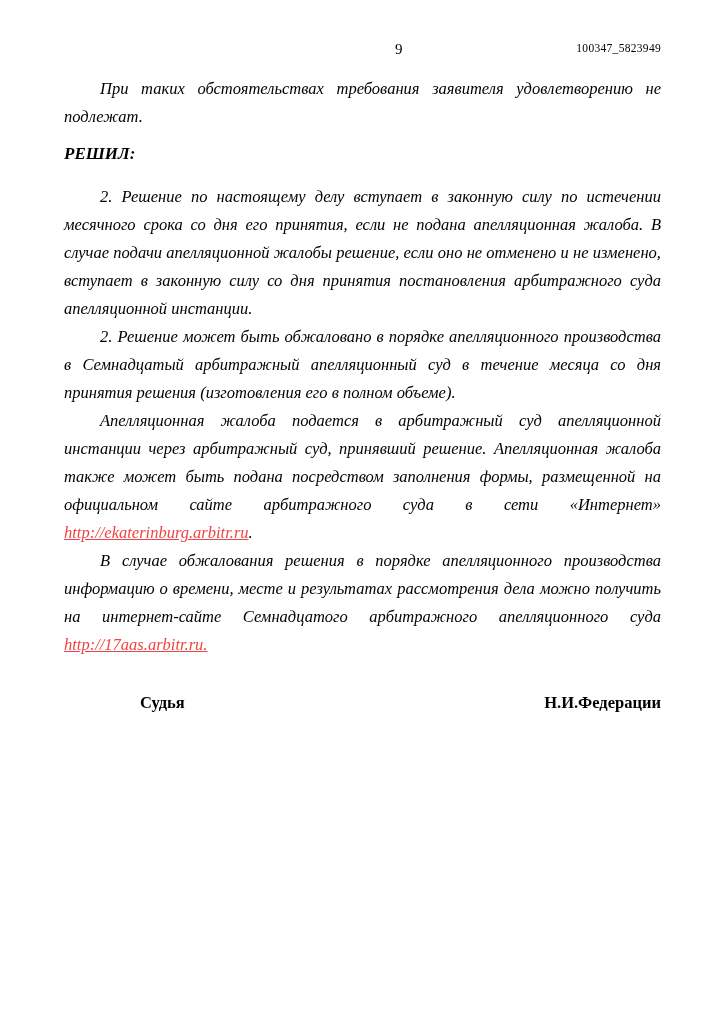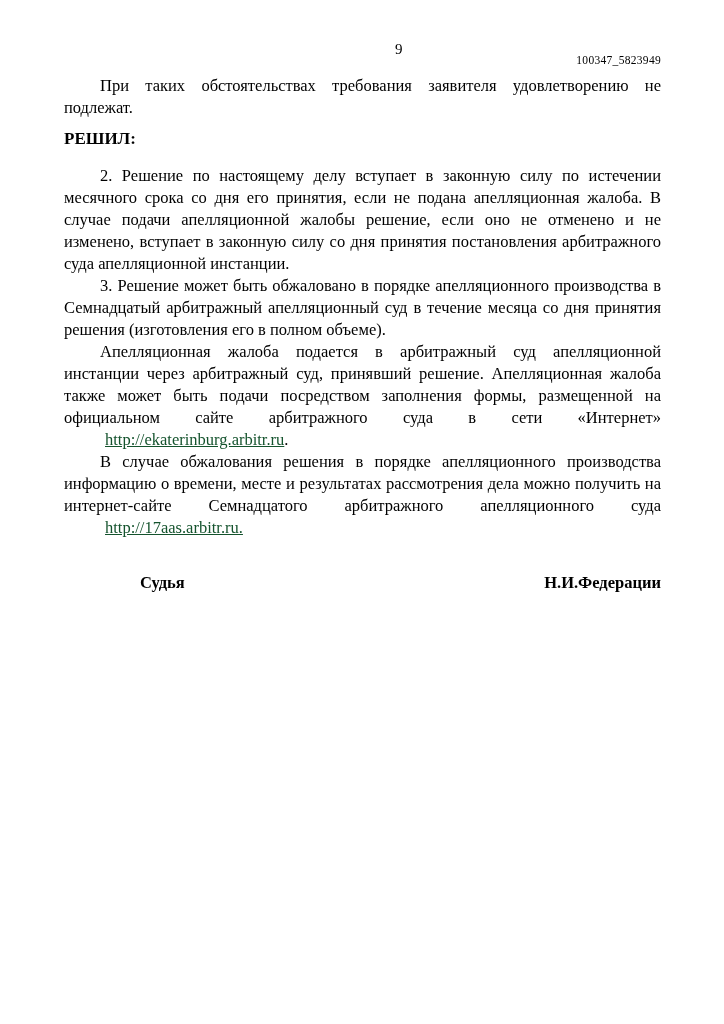--- a/index.html
+++ b/index.html
@@ -30,43 +30,43 @@
   .page-number {
     position: absolute;
     left: 331px;
     top: 1px;
     font-size: 15px;
     line-height: 16px;
   }
   .doc-code {
     position: absolute;
     right: 0;
-    top: 14px;
+    top: 2px;
     font-size: 11.5px;
     line-height: 13px;
     letter-spacing: 0.3px;
   }
   .body-text p {
     margin: 0;
     font-size: 16.5px;
-    line-height: 22px;
+    line-height: 28px;
     text-align: justify;
     text-indent: 36px;
+    font-style: italic;
   }
   p.decision-heading {
     text-indent: 0;
     font-weight: bold;
     font-size: 17px;
     margin: 9px 0 15px 0;
   }
   .doc-link {
-    color: #14532d;
+    color: #ef4444;
     text-decoration: underline;
     cursor: pointer;
-    margin-left: 41px;
   }
   .signature-row {
     display: flex;
     justify-content: space-between;
     align-items: flex-start;
     margin-top: 33px;
     padding-left: 76px;
     font-size: 16.5px;
     line-height: 22px;
     font-weight: bold;
@@ -82,23 +82,23 @@
       <span class="page-number">9</span>
       <span class="doc-code">100347_5823949</span>
     </div>
 
     <div class="body-text">
       <p>При таких обстоятельствах требования заявителя удовлетворению не подлежат.</p>
 
       <p class="decision-heading">РЕШИЛ:</p>
 
       <p>2. Решение по настоящему делу вступает в законную силу по истечении месячного срока со дня его принятия, если не подана апелляционная жалоба. В случае подачи апелляционной жалобы решение, если оно не отменено и не изменено, вступает в законную силу со дня принятия постановления арбитражного суда апелляционной инстанции.</p>
-      <p>3. Решение может быть обжаловано в порядке апелляционного производства в Семнадцатый арбитражный апелляционный суд в течение месяца со дня принятия решения (изготовления его в полном объеме).</p>
+      <p>2. Решение может быть обжаловано в порядке апелляционного производства в Семнадцатый арбитражный апелляционный суд в течение месяца со дня принятия решения (изготовления его в полном объеме).</p>
 
-      <p><span>Апелляционная жалоба подается в арбитражный суд апелляционной инстанции через арбитражный суд, принявший решение. Апелляционная жалоба также может быть подачи посредством заполнения формы, размещенной на официальном сайте арбитражного суда в сети «Интернет»</span> <a class="doc-link">http://ekaterinburg.arbitr.ru</a><span>.</span></p>
+      <p><span>Апелляционная жалоба подается в арбитражный суд апелляционной инстанции через арбитражный суд, принявший решение. Апелляционная жалоба также может быть подана посредством заполнения формы, размещенной на официальном сайте арбитражного суда в сети «Интернет»</span> <a class="doc-link">http://ekaterinburg.arbitr.ru</a><span>.</span></p>
 
       <p><span>В случае обжалования решения в порядке апелляционного производства информацию о времени, месте и результатах рассмотрения дела можно получить на интернет-сайте Семнадцатого арбитражного апелляционного суда</span> <a class="doc-link">http://17aas.arbitr.ru.</a></p>
 
       <div class="signature-row">
         <span>Судья</span>
         <span>Н.И.Федерации</span>
       </div>
     </div>
 
   </div>

